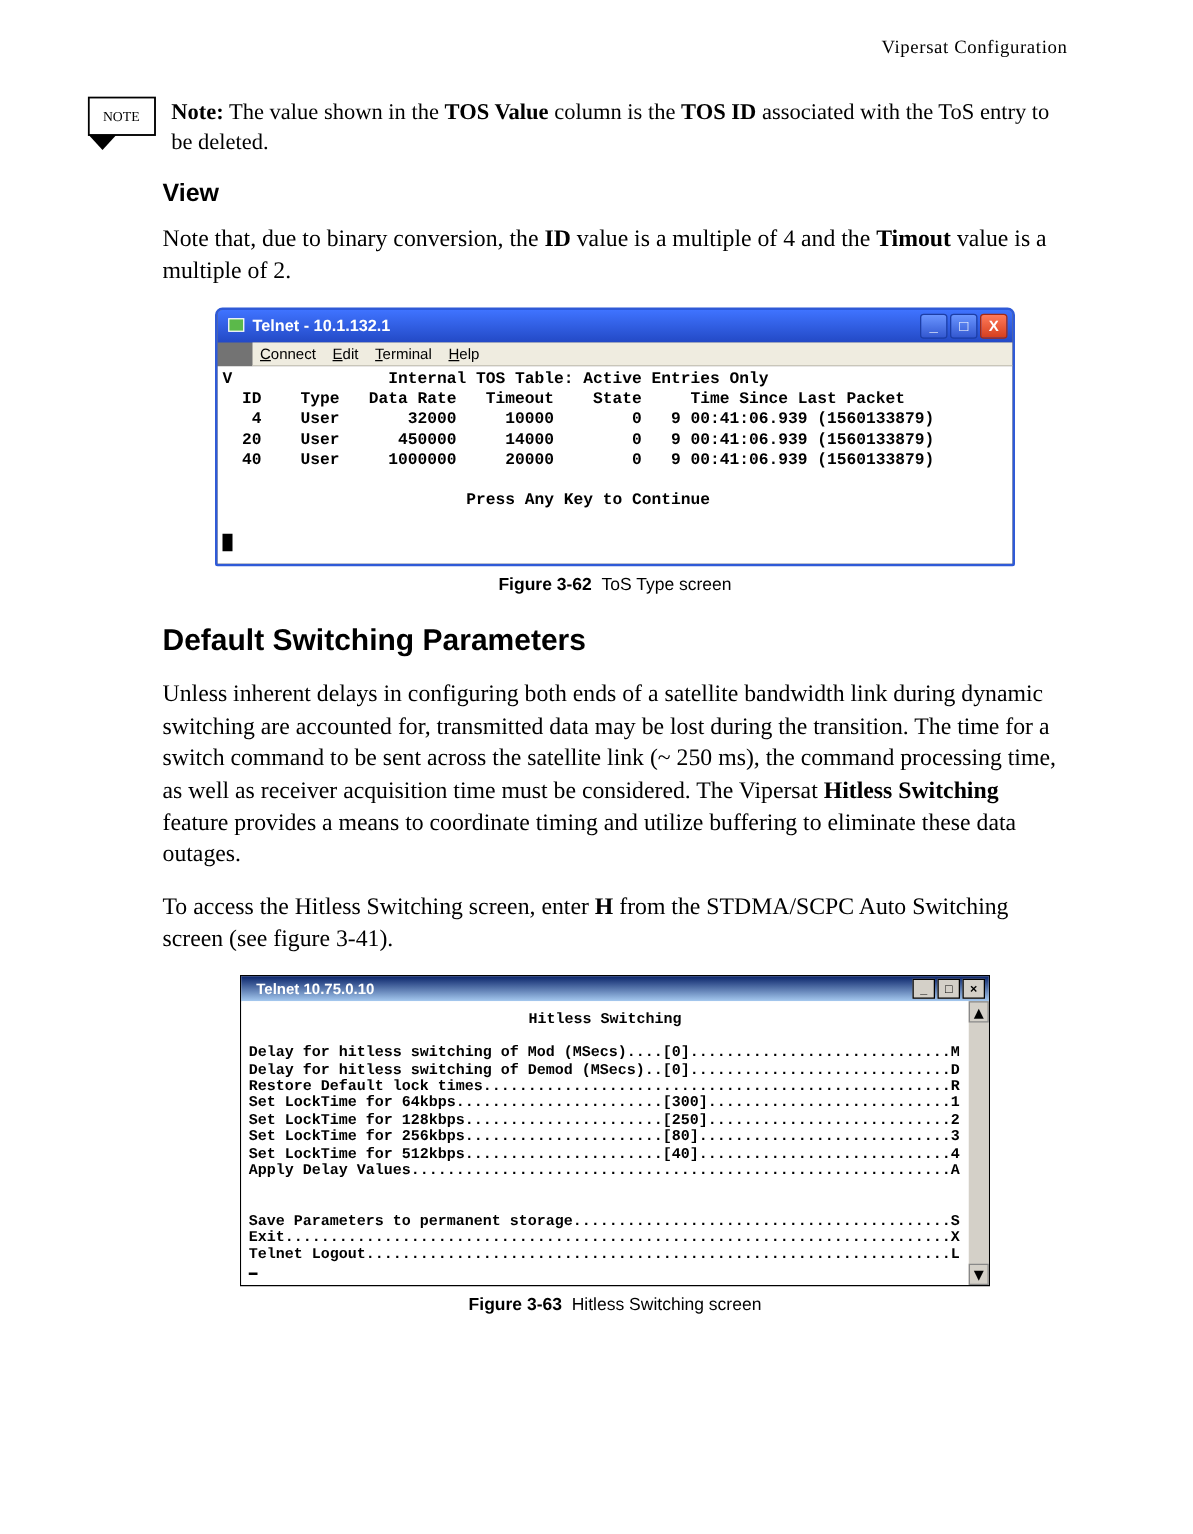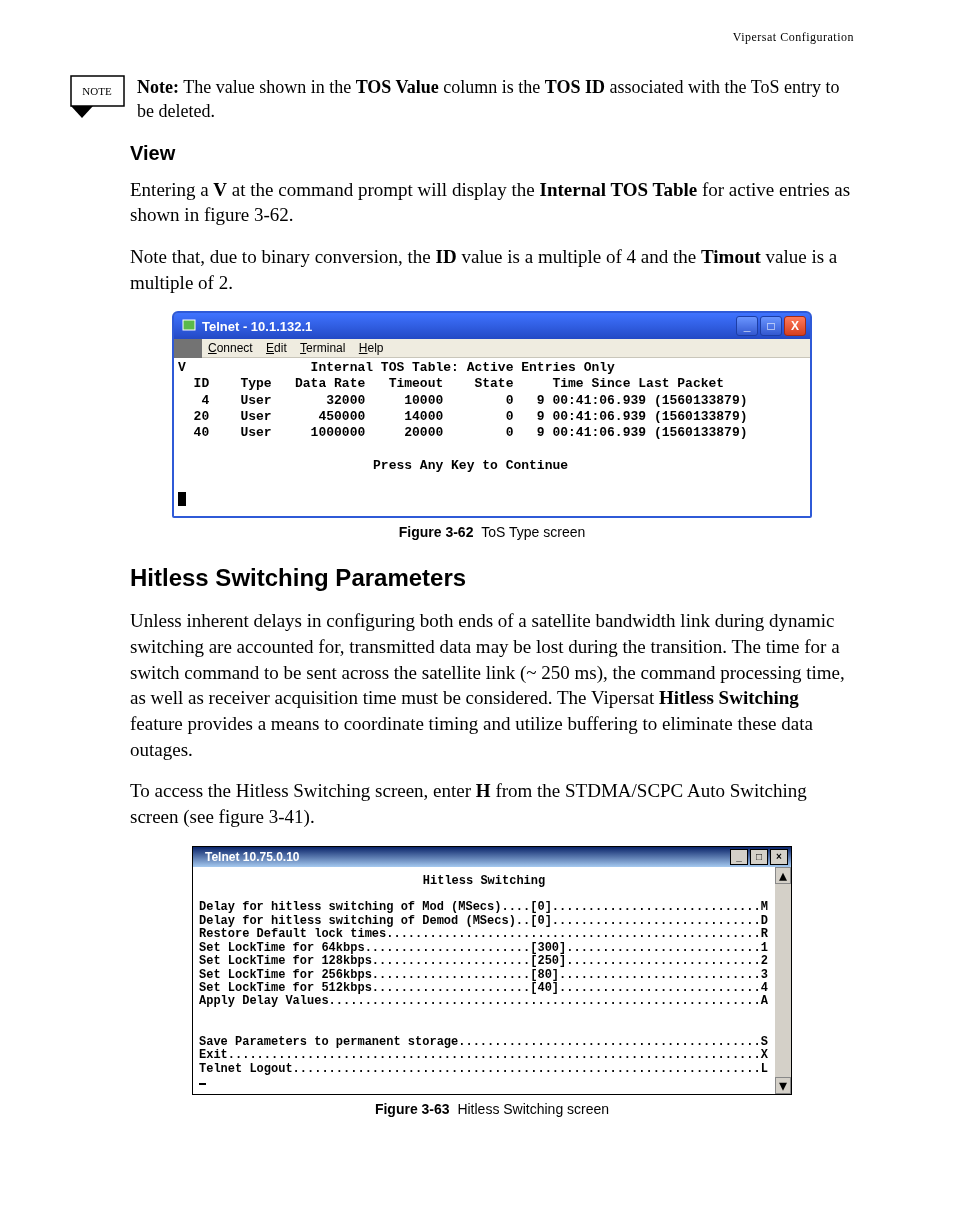--- a/index.html
+++ b/index.html
@@ -10,21 +10,21 @@
     color: #000;
     width: 954px;
   }
   .page {
     padding: 30px 100px 30px 130px;
     box-sizing: border-box;
     width: 954px;
   }
   .running-head {
     text-align: right;
-    font-size: 12px;
+    font-size: 15px;
     letter-spacing: 0.5px;
     margin-bottom: 30px;
   }
   .note-row {
     display: flex;
     align-items: flex-start;
     gap: 12px;
     margin-bottom: 18px;
     margin-left: -60px;
   }
@@ -220,23 +220,20 @@
         <text x="27" y="20" font-family="Times New Roman" font-size="11" text-anchor="middle">NOTE</text>
       </svg>
     </div>
     <div class="note-text">
       <span class="note-label">Note:</span>
       <span>The value shown in the </span><span class="bold">TOS Value</span><span> column is the </span><span class="bold">TOS ID</span><span> associated with the ToS entry to be deleted.</span>
     </div>
   </div>
 
   <div class="sect-h3">View</div>
-  <p class="body-p">
-    <span>Entering a </span><span class="bold">V</span><span> at the command prompt will display the </span><span class="bold">Internal TOS Table</span><span> for active entries as shown in figure 3-62.</span>
-  </p>
   <p class="body-p">
     <span>Note that, due to binary conversion, the </span><span class="bold">ID</span><span> value is a multiple of 4 and the </span><span class="bold">Timout</span><span> value is a multiple of 2.</span>
   </p>
 
   <div class="win">
     <div class="win-frame">
       <div class="titlebar">
         <div class="left">
           <span class="icon">
             <svg viewBox="0 0 14 14">
@@ -265,21 +262,21 @@
 <span></span>
 <span>                         Press Any Key to Continue</span>
 <span></span>
 <span class="cursor"></span></div>
     </div>
   </div>
   <div class="fig-caption">
     <span class="b">Figure 3-62</span>&nbsp;&nbsp;<span>ToS Type screen</span>
   </div>
 
-  <div class="sect-h2">Hitless Switching Parameters</div>
+  <div class="sect-h2">Default Switching Parameters</div>
   <p class="body-p">
     <span>Unless inherent delays in configuring both ends of a satellite bandwidth link during dynamic switching are accounted for, transmitted data may be lost during the transition. The time for a switch command to be sent across the satellite link (~ 250 ms), the command processing time, as well as receiver acquisition time must be considered. The Vipersat </span><span class="bold">Hitless Switching</span><span> feature provides a means to coordinate timing and utilize buffering to eliminate these data outages.</span>
   </p>
   <p class="body-p">
     <span>To access the Hitless Switching screen, enter </span><span class="bold">H</span><span> from the STDMA/SCPC Auto Switching screen (see figure 3-41).</span>
   </p>
 
   <div class="win2">
     <div class="win2-frame">
       <div class="titlebar2">

